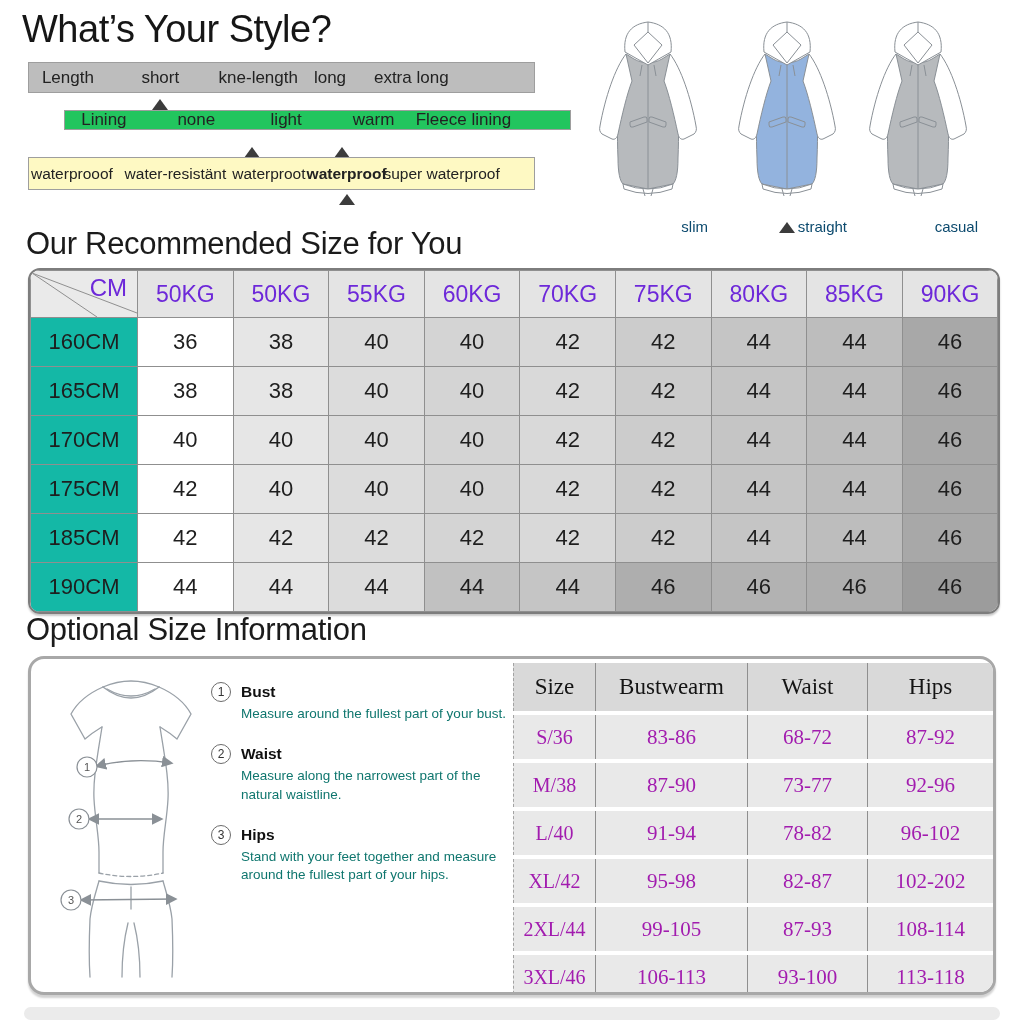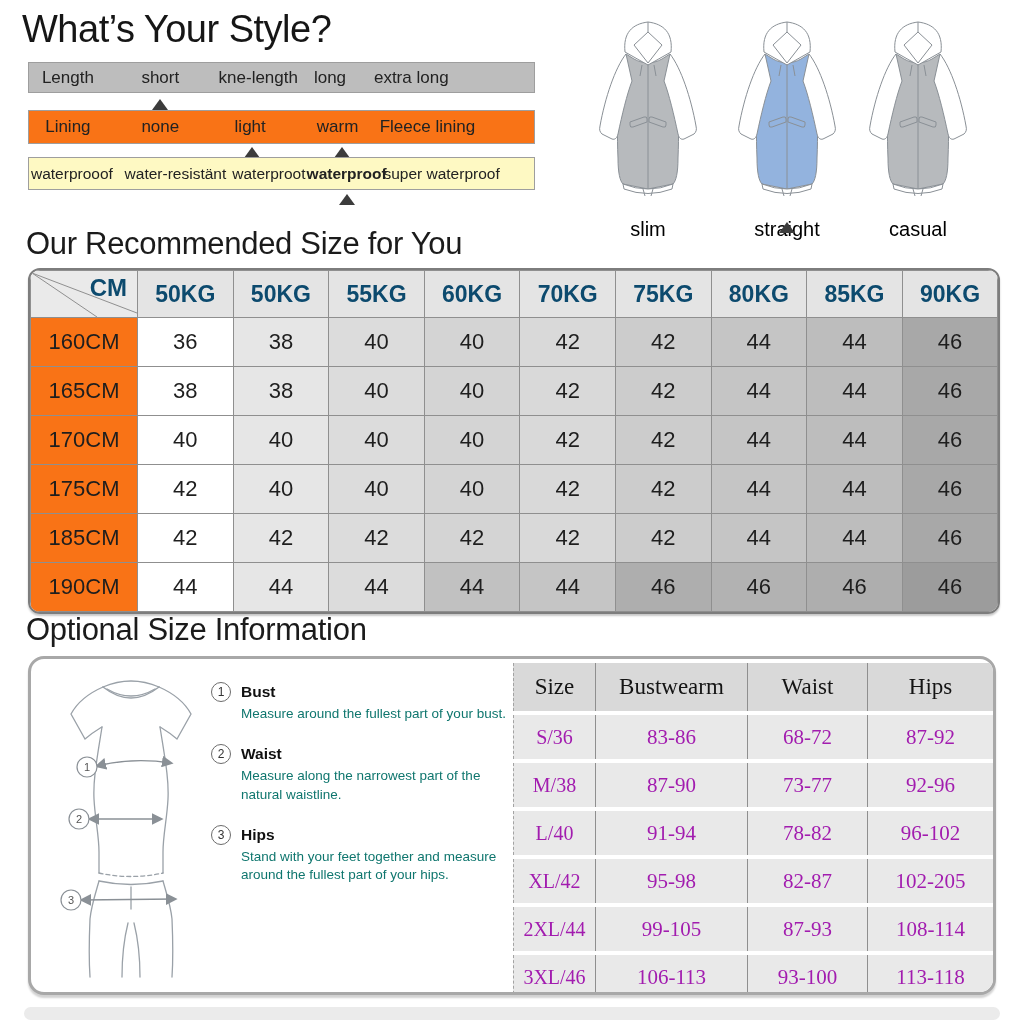--- a/index.html
+++ b/index.html
@@ -5,39 +5,39 @@
   html,body{margin:0;padding:0;}
   body{width:1024px;height:1024px;background:#ffffff;font-family:"Liberation Sans","DejaVu Sans",sans-serif;color:#1e1e1e;position:relative;overflow:hidden;}
   .abs{position:absolute;}
   
   .h-main{font-size:38px;letter-spacing:-0.5px;color:#161616;}
   .h-sub{font-size:31px;letter-spacing:-0.3px;color:#1b1b1b;}
   
   .bars{left:28px;top:0;width:507px;height:210px;position:absolute;}
   .bar{position:absolute;left:0;width:507px;border:1px solid #9e9e9e;box-sizing:border-box;}
   .bar1{top:62px;height:31px;background:#bdbdbd;}
-  .bar2{top:110px;height:34px;background:#f97316;}
+  .bar2{top:110px;height:20px;background:#22c55e;margin-left:36px;}
   .bar3{top:157px;height:33px;background:#fef9c3;}
   .bar-item{position:absolute;top:50%;transform:translate(-50%,-50%);white-space:nowrap;font-size:17px;color:#222;}
   .bar3 .bar-item{font-size:15.5px;}
   .bold{font-weight:700;}
   .tri-up{width:0;height:0;border-left:8px solid transparent;border-right:8px solid transparent;border-bottom:11px solid #3c3c3c;position:absolute;transform:translateX(-50%);}
   
   .coat{position:absolute;top:18px;width:120px;height:178px;}
-  .coat-label{position:absolute;top:200px;width:120px;text-align:center;font-size:20px;color:#000000;}
+  .coat-label{position:absolute;top:200px;width:120px;text-align:right;font-size:15px;color:#0c4a6e;}
   
   .t1wrap{left:28px;top:268px;width:968px;position:absolute;border:2px solid #7d7d7d;border-radius:12px;overflow:hidden;box-shadow:0 2px 2px rgba(0,0,0,0.22);}
   table.t1{border-collapse:collapse;table-layout:fixed;width:968px;}
   table.t1 th,table.t1 td{border:1px solid #8f8f8f;text-align:center;padding:0;}
-  table.t1 th{height:46px;font-size:23px;font-weight:700;background:#e4e4e4;color:#0c4a6e;}
+  table.t1 th{height:46px;font-size:23px;font-weight:400;background:#e4e4e4;color:#6d28d9;}
   table.t1 td{height:48px;font-size:22px;}
   table.t1 th.corner{background:#eaeaea;position:relative;}
   .corner-label{position:absolute;top:3px;right:10px;font-size:24px;}
   .corner svg{position:absolute;left:0;top:0;}
-  td.rowhead{background:#f97316;font-size:22px;}
+  td.rowhead{background:#14b8a6;font-size:22px;}
   tr.r td:nth-child(2){background:#ffffff;}
   tr.r td:nth-child(3){background:#e6e6e6;}
   tr.r td:nth-child(4){background:#dcdcdc;}
   tr.r td:nth-child(5){background:#d4d4d4;}
   tr.r td:nth-child(6){background:#d9d9d9;}
   tr.r td:nth-child(7){background:#cccccc;}
   tr.r td:nth-child(8){background:#c5c5c5;}
   tr.r td:nth-child(9){background:#bdbdbd;}
   tr.r td:nth-child(10){background:#a8a8a8;}
   tr.rlast td:nth-child(5){background:#c1c1c1;}
@@ -352,21 +352,21 @@
       <tr>
         <td>L/40</td>
         <td>91-94</td>
         <td>78-82</td>
         <td>96-102</td>
       </tr>
       <tr>
         <td>XL/42</td>
         <td>95-98</td>
         <td>82-87</td>
-        <td>102-205</td>
+        <td>102-202</td>
       </tr>
       <tr>
         <td>2XL/44</td>
         <td>99-105</td>
         <td>87-93</td>
         <td>108-114</td>
       </tr>
       <tr>
         <td>3XL/46</td>
         <td>106-113</td>

